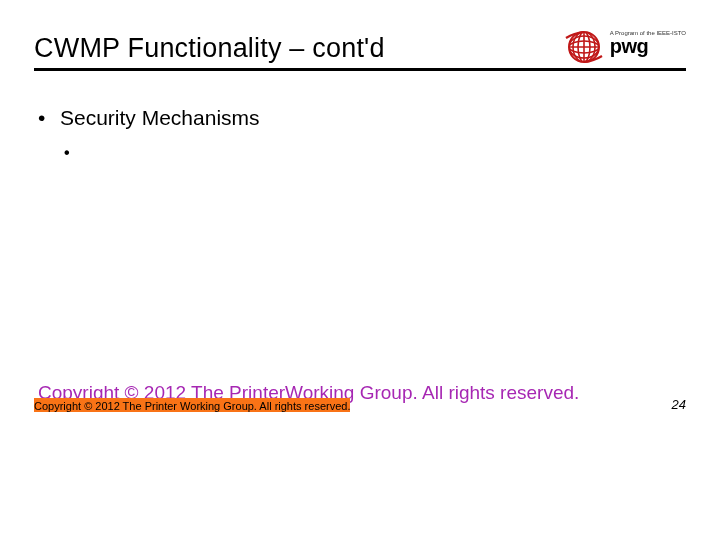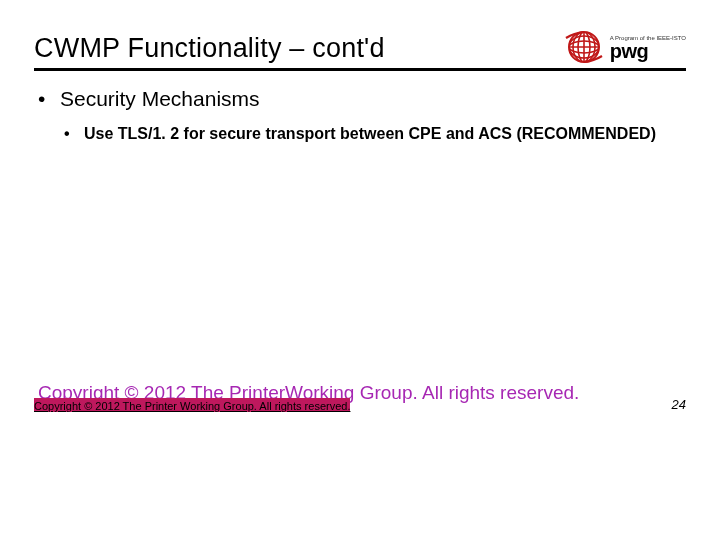--- a/index.html
+++ b/index.html
@@ -1,39 +1,39 @@
 <!DOCTYPE html>
 <html><head>
 <meta charset="utf-8">
 <style>
   * { box-sizing: border-box; margin: 0; padding: 0; }
   html, body { width: 720px; height: 540px; background: #fff; font-family: Verdana, Geneva, sans-serif; color: #000; }
   .slide { position: relative; width: 720px; height: 432px; padding: 30px 34px 0 34px; }
   .header-row { display: flex; align-items: flex-end; justify-content: space-between; }
   .title { font-size: 27px; font-weight: 400; letter-spacing: 0.2px; padding-bottom: 2px; }
-  .logo-wrap { display: flex; align-items: center; gap: 6px; padding-bottom: 2px; }
+  .logo-wrap { display: flex; gap: 6px; padding-bottom: 2px; }
   .logo-text { font-family: Arial, sans-serif; }
   .logo-tag { font-size: 6px; color: #333; line-height: 1; margin-bottom: 1px; }
   .logo-main { font-size: 20px; font-weight: 900; letter-spacing: -0.5px; line-height: 0.9; }
   .rule { border: none; border-top: 3px solid #000; margin-top: 2px; }
-  .content { padding-top: 16px; }
+  .content { padding-top: 7px; margin-top: 28px; }
   ul { list-style: none; }
   .lvl1 > li { position: relative; padding-left: 26px; font-size: 21px; margin-bottom: 10px; }
   .lvl1 > li::before { content: "•"; position: absolute; left: 4px; top: 0; }
   .lvl2 { margin-top: 12px; }
   .lvl2 > li { position: relative; padding-left: 24px; font-size: 16px; font-weight: 700; margin-bottom: 10px; line-height: 1.35; }
   .lvl2 > li::before { content: "•"; position: absolute; left: 4px; top: 0; }
   .lvl3 { margin-top: 8px; }
   .lvl3 > li { position: relative; padding-left: 24px; font-size: 16px; font-weight: 700; margin-bottom: 10px; line-height: 1.35; }
   .lvl3 > li::before { content: "•"; position: absolute; left: 4px; top: 0; }
   .gap { height: 18px; }
   .footer { position: absolute; left: 0; right: 0; bottom: 20px; padding: 0 34px; display: flex; justify-content: space-between; align-items: flex-end; font-size: 11px; }
   .footer-left { position: relative; }
   .copyright-ghost { color: #a21caf; font-size: 19px; position: absolute; left: 4px; bottom: 8px; white-space: nowrap; opacity: 0.95; }
-  .copyright-main { background: #be185d; position: relative; z-index: 1; padding-top: 2px; color: #000; text-decoration: underline; }
+  .copyright-main { background: #f97316; position: relative; z-index: 1; padding-top: 2px; color: #000; }
   .page-num { font-size: 13px; font-style: italic; }
   svg.globe { flex-shrink: 0; }
 </style>
 <style>.gap::before{content:none !important;}</style></head>
 <body>
 
 <div class="slide">
 
   <div class="header-row">
     <div class="title">CWMP Functionality – cont'd</div>
@@ -66,21 +66,20 @@
   </div>
 
   <hr class="rule">
 
   <div class="content">
     <ul class="lvl1">
       <li>
         <span>Security Mechanisms</span>
         <ul class="lvl2">
           <li>
-            <span>Use TLS/1. 2 for secure transport between CPE and ACS (RECOMMENDED)</span>
             <ul class="lvl3">
             </ul>
           </li>
           <li class="gap" style="list-style: none; padding: 0px; margin: 0px; height: 18px; position: static;"></li>
         </ul>
       </li>
     </ul>
   </div>
 
   <div class="footer">

